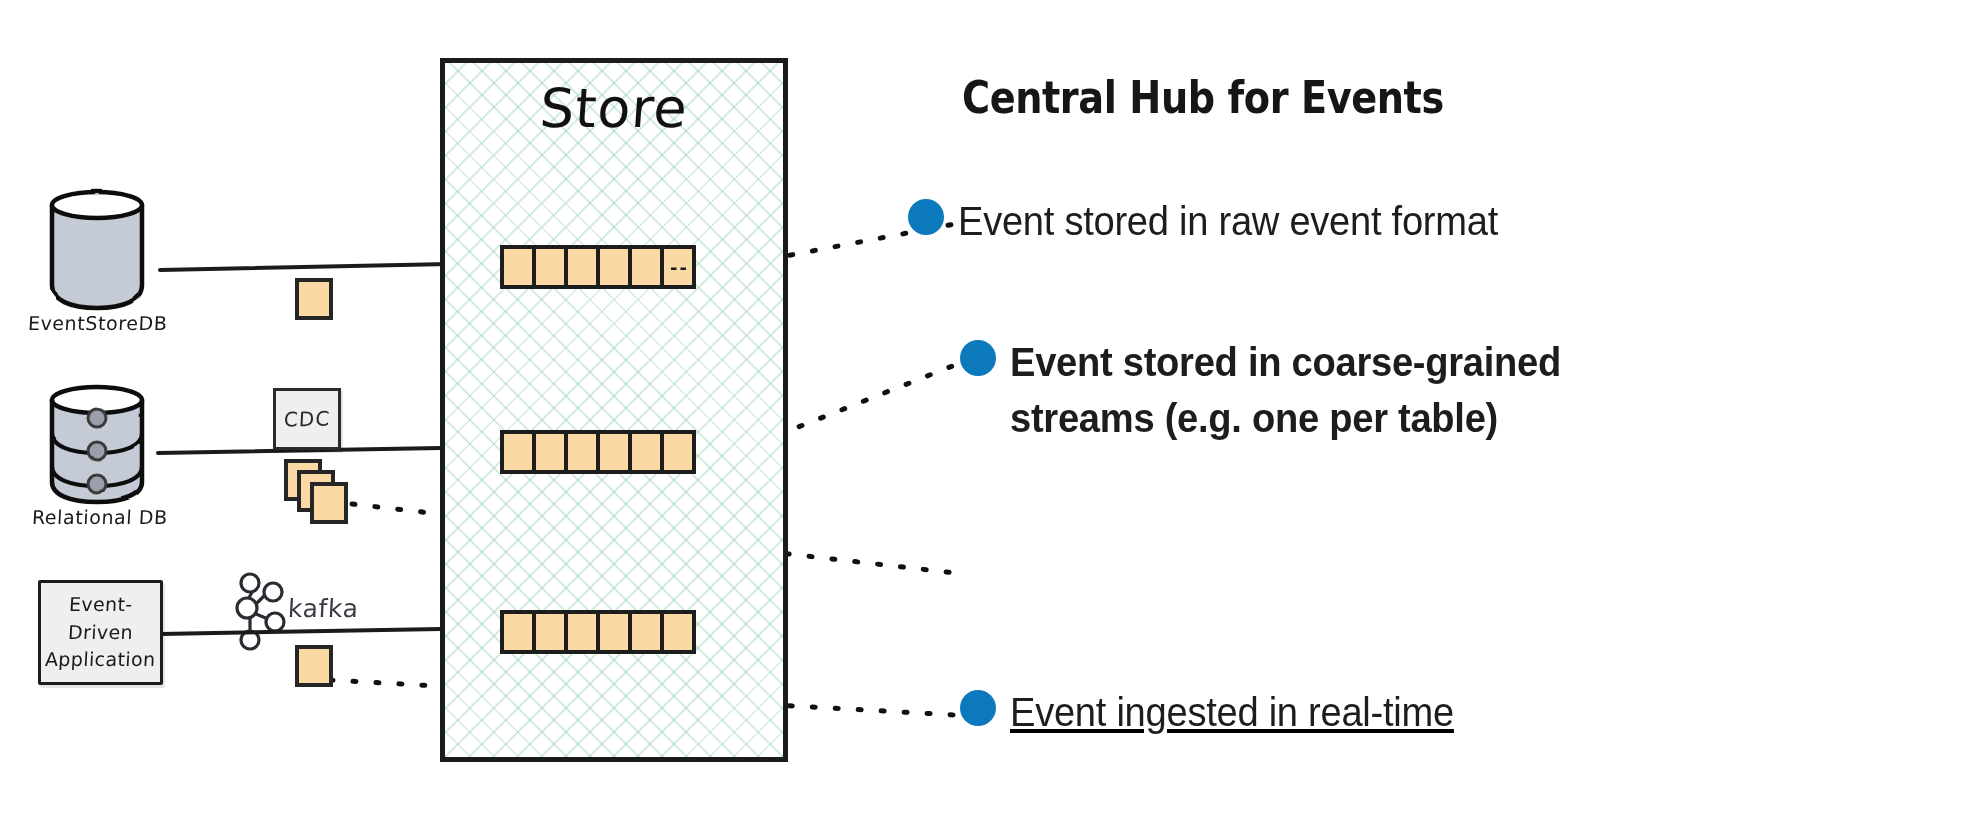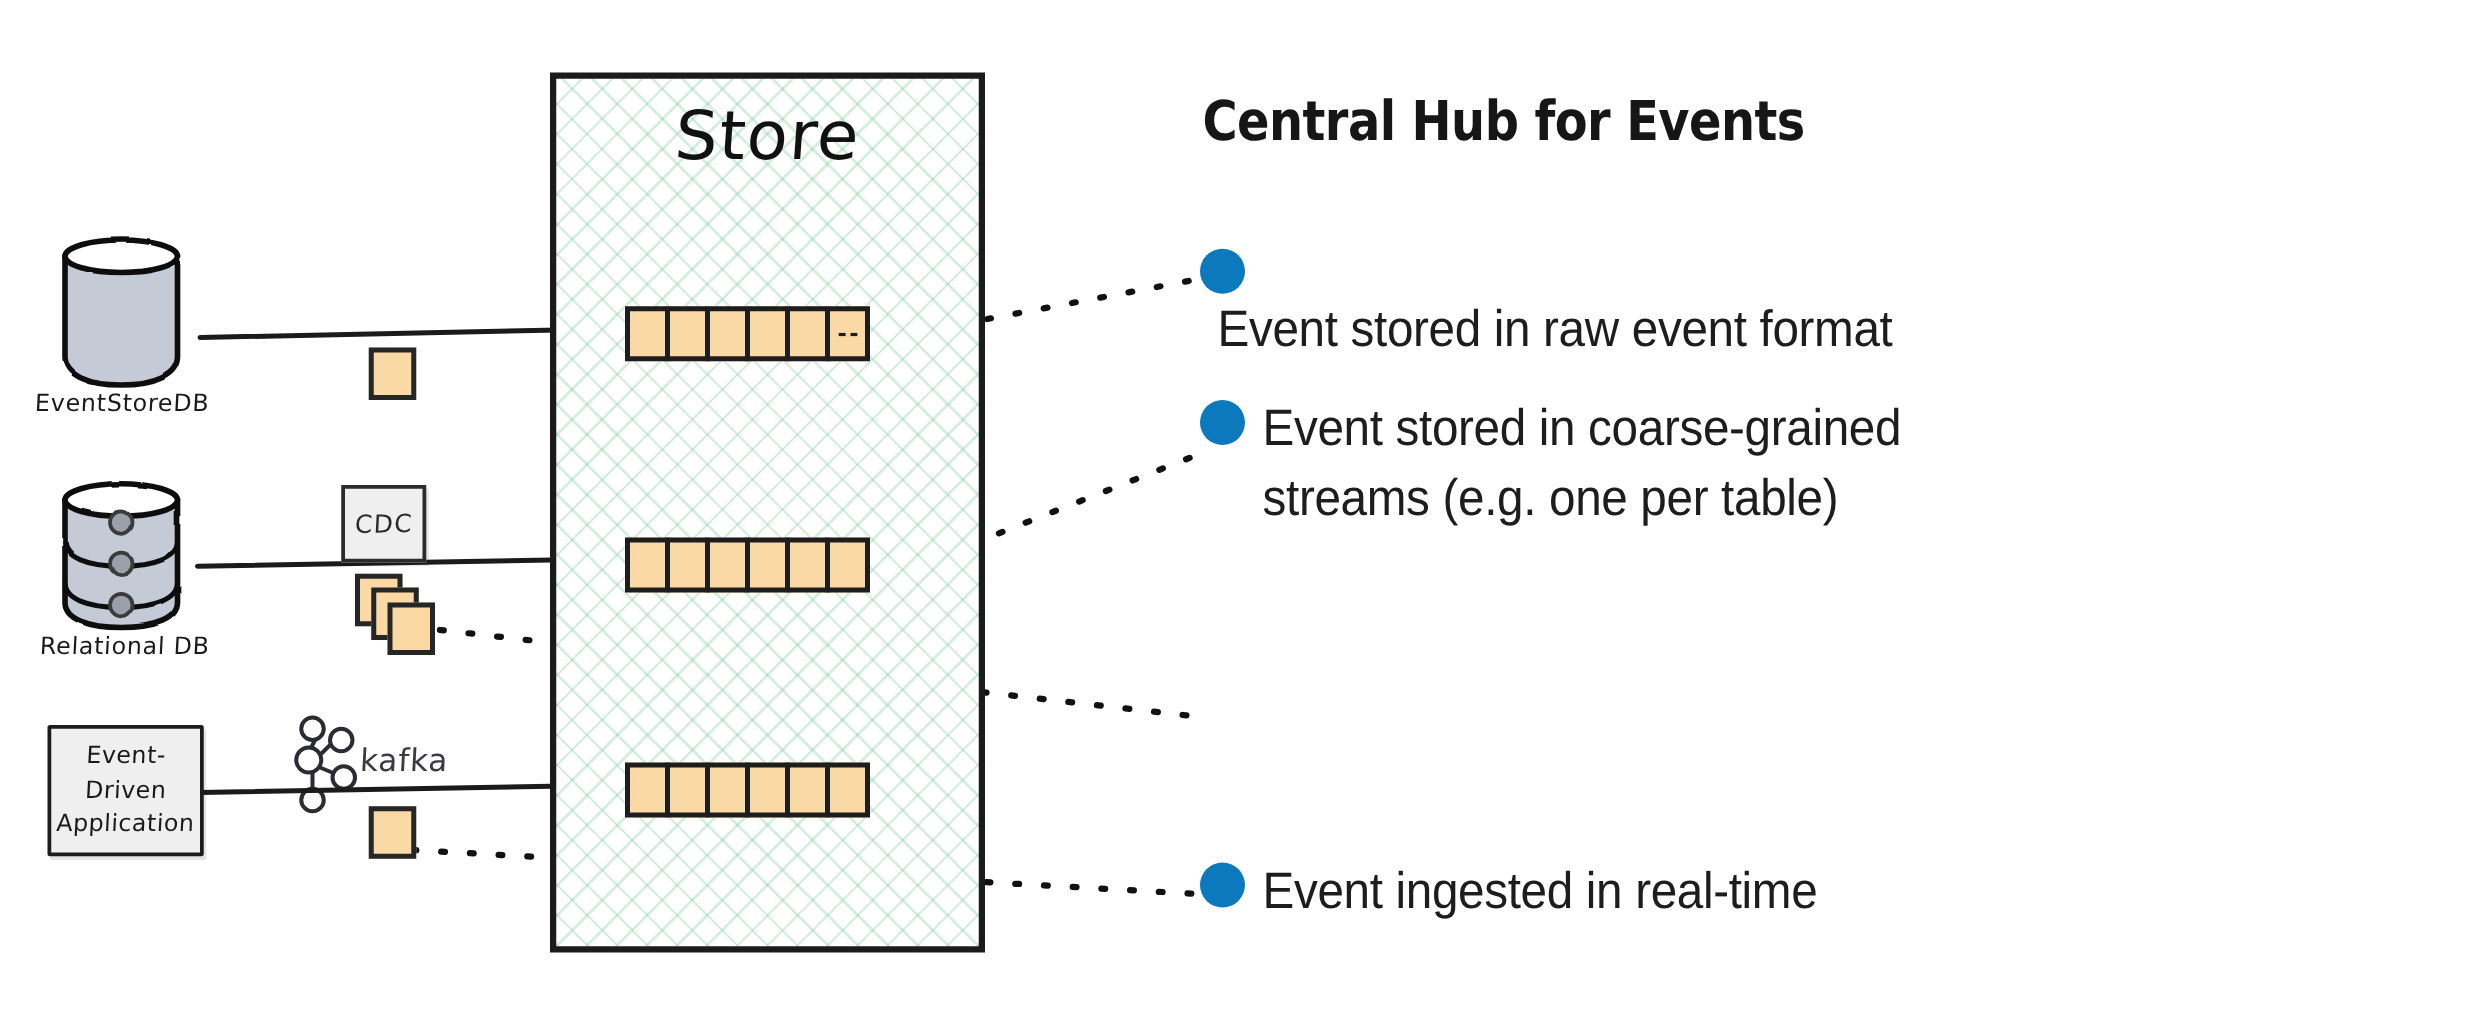--- a/index.html
+++ b/index.html
@@ -275,30 +275,30 @@
     <div class="cell" style="width:36px;height:44px;"></div>
     <div class="cell" style="width:36px;height:44px;"></div>
     <div class="cell" style="width:36px;height:44px;"></div>
     <div class="cell" style="width:36px;height:44px;"></div>
     <div class="cell" style="width:36px;height:44px;"></div>
     <div class="cell" style="width:36px;height:44px;"></div>
   </div>
 
   <div class="panel-title" style="left:962px; top:72px;">Central Hub for Events</div>
 
-  <div class="bullet-row" style="left:960px; top:193px; width:960px;flex-direction:column;">
+  <div class="bullet-row" style="left:908px; top:193px; width:960px;">
     <div class="bullet-dot"></div>
     <div class="bullet-text">Event stored in raw event format</div>
   </div>
 
-  <div class="bullet-row" style="left:960px; top:314px; width:960px;">
+  <div class="bullet-row" style="left:960px; top:334px; width:960px;font-weight:bold;">
     <div class="bullet-dot"></div>
     <div class="bullet-text">Event stored in coarse-grained
 streams (e.g. one per table)</div>
   </div>
 
 
-  <div class="bullet-row" style="left:960px; top:684px; width:960px;">
+  <div class="bullet-row" style="left:960px; top:684px; width:960px;text-decoration:underline;">
     <div class="bullet-dot"></div>
     <div class="bullet-text">Event ingested in real-time</div>
   </div>
 
 </div>
 
 </body></html>

